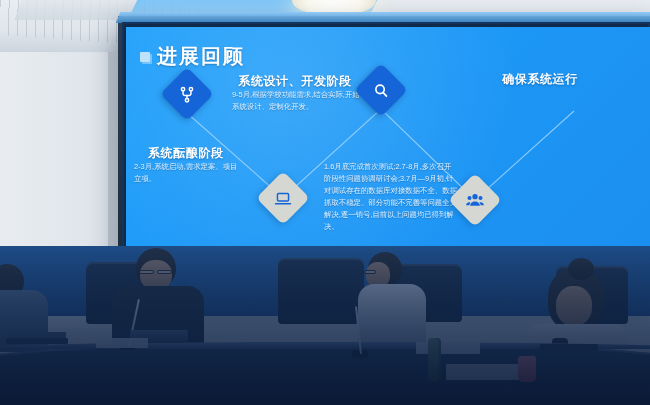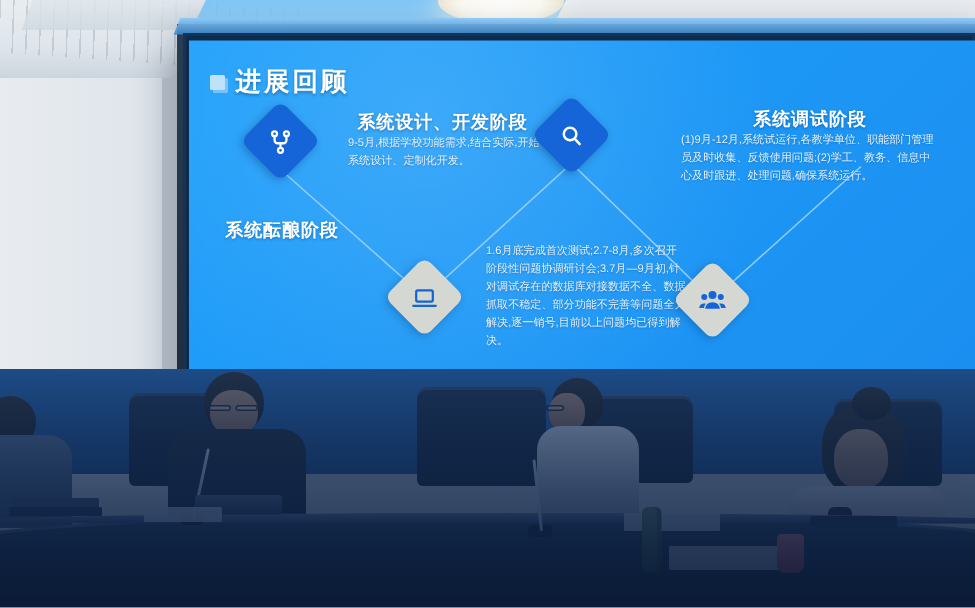--- a/index.html
+++ b/index.html
@@ -86,21 +86,21 @@
   
   .slide-title-row{
     position:absolute; left:14px; top:16px;
     display:flex; align-items:center; gap:7px;
   }
   .title-bullet{
     width:10px; height:10px; background:#bfe2fb; border-radius:1px;
     box-shadow: 2px 2px 0 rgba(255,255,255,.35);
   }
   .slide-title{
-    font-size:17px; font-weight:bold; color:#ffffff; letter-spacing:2px;
+    font-size:20px; font-weight:bold; color:#ffffff; letter-spacing:2px;
     text-shadow: 0 1px 2px rgba(0,40,80,.35);
   }
 
   
   .timeline{ position:absolute; left:0; top:0; width:524px; height:262px; }
   .tl-svg{ position:absolute; left:0; top:0; }
 
   .node{
     position:absolute; width:38px; height:38px;
     transform: rotate(45deg);
@@ -116,21 +116,21 @@
     letter-spacing:.6px; white-space:nowrap;
     text-shadow: 0 1px 2px rgba(0,45,90,.40);
   }
   .stage-body{
     position:absolute; font-size:7.4px; line-height:1.62; color:#e3f1fd;
     text-shadow: 0 1px 1px rgba(0,45,90,.30);
   }
 
   
   #node1{ left:42px; top:48px; }
-  #head1{ left:8px;  top:118px; width:108px; text-align:center; }
+  #head1{ left:22px;  top:118px; width:108px; }
   #body1{ left:8px;  top:134px; width:104px; }
 
   
   #node2{ left:138px; top:152px; }
   #head2{ left:104px; top:46px;  width:130px; text-align:center; }
   #body2{ left:106px; top:62px;  width:128px; }
 
   
   #node3{ left:236px; top:44px; }
   #head3{ left:196px; top:118px; width:132px; text-align:center; }
@@ -244,20 +244,21 @@
           <svg width="19" height="19" viewBox="0 0 24 24" fill="none" stroke="#ffffff" stroke-width="1.9" stroke-linecap="round">
             <circle cx="7" cy="5" r="2.1"></circle>
               <circle cx="17" cy="5" r="2.1"></circle>
               <circle cx="12" cy="19" r="2.1"></circle>
             <path d="M7 7.2v3.3a2.5 2.5 0 0 0 2.5 2.5h5A2.5 2.5 0 0 0 17 10.5V7.2"></path>
             <path d="M12 13v3.9"></path>
           </svg>
         </span>
       </div>
       <div class="stage-head" id="head1">系统酝酿阶段</div>
+      <div class="stage-body" id="body1">2-3月,系统启动,需求定案、项目立项。</div>
 
       <div class="node light" id="node2">
         <span class="glyph">
           <svg width="19" height="19" viewBox="0 0 24 24" fill="none" stroke="#1565d8" stroke-width="1.9" stroke-linejoin="round">
             <rect x="5" y="5.5" width="14" height="9.5" rx="1.3"></rect>
             <path d="M2.5 18.5h19" stroke-linecap="round"></path>
           </svg>
         </span>
       </div>
       <div class="stage-head" id="head2">系统设计、开发阶段</div>
@@ -278,22 +279,21 @@
           <svg width="20" height="20" viewBox="0 0 24 24" fill="#1565d8">
             <circle cx="12" cy="8" r="3.2"></circle>
             <circle cx="5.4" cy="9.6" r="2.4"></circle>
             <circle cx="18.6" cy="9.6" r="2.4"></circle>
             <path d="M6.2 19c0-3 2.6-5.2 5.8-5.2S17.8 16 17.8 19z"></path>
             <path d="M1.4 18.4c0-2.1 1.6-3.6 3.9-3.6.5 0 1 .1 1.4.2-.9 1-1.4 2.2-1.5 3.4z"></path>
             <path d="M22.6 18.4c0-2.1-1.6-3.6-3.9-3.6-.5 0-1 .1-1.4.2.9 1 1.4 2.2 1.5 3.4z"></path>
           </svg>
         </span>
       </div>
-      <div class="stage-head" id="head4">系统调试阶段</div>
-      <div class="stage-body" id="body4">(1)9月-12月,系统试运行,各教学单位、职能部门管理员及时收集、反馈使用问题;(2)学工、教务、信息中心及时跟进、处理问题,确保系统运行。</div>
+      <div class="stage-head" id="head4">确保系统运行</div>
 
     </div>
   </div>
 
   <div class="fg">
     <div class="room-back"></div>
 
     <div class="chair" style="left:86px;  top:16px; width:78px; height:62px;"></div>
     <div class="chair" style="left:278px; top:12px; width:86px; height:66px;"></div>
     <div class="chair" style="left:388px; top:18px; width:74px; height:58px;"></div>

